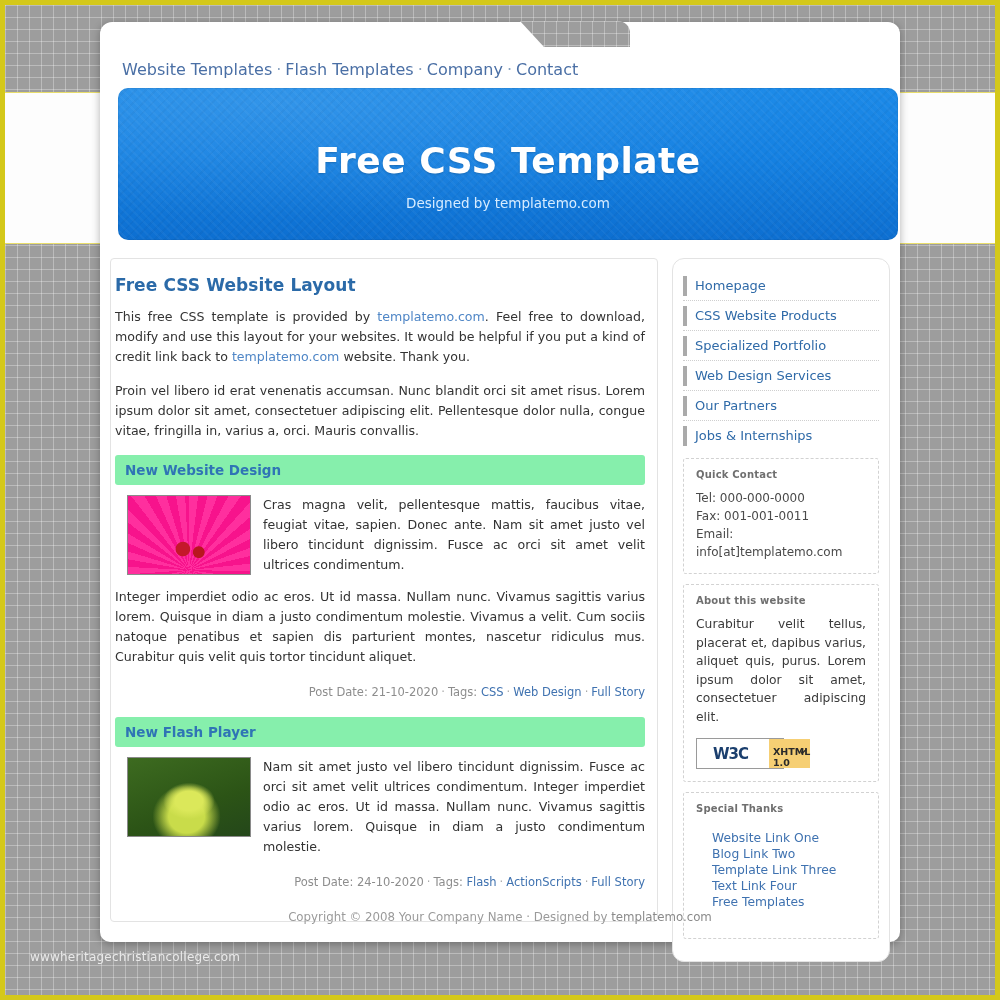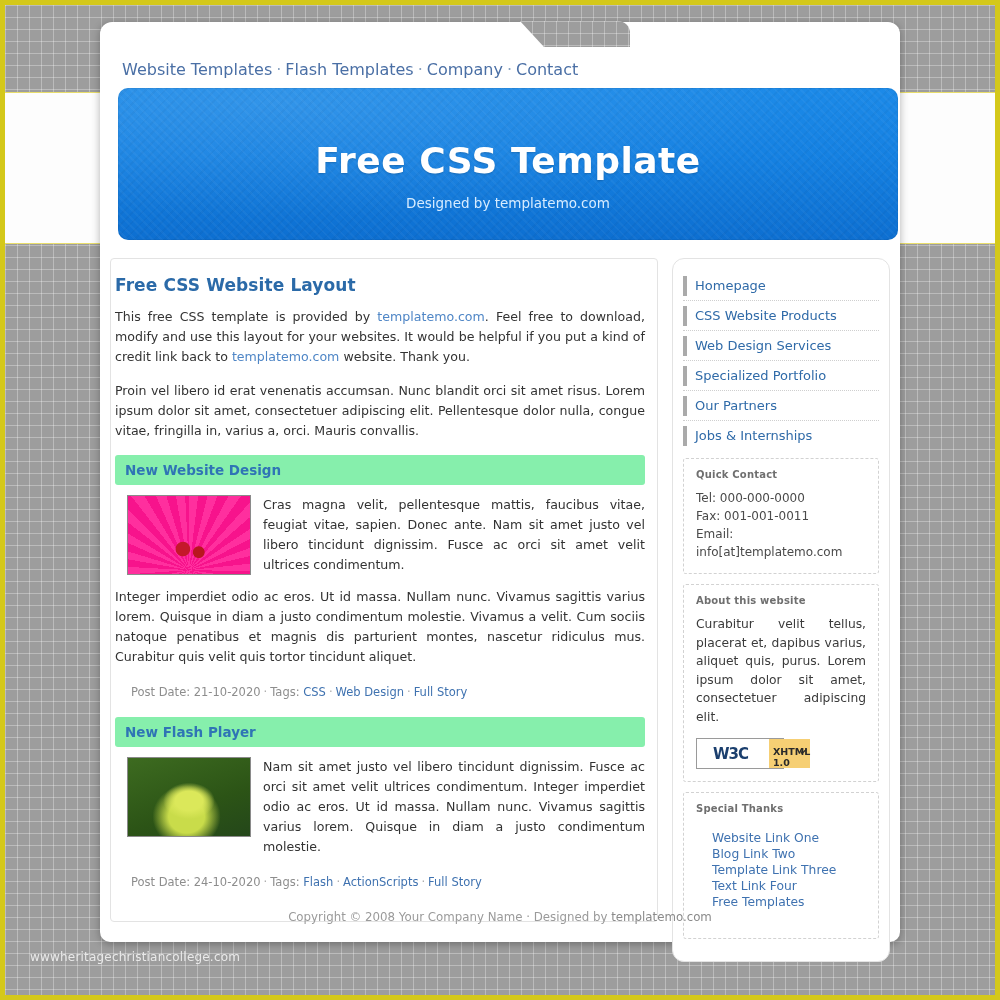--- a/index.html
+++ b/index.html
@@ -140,21 +140,21 @@
     background:
       radial-gradient(ellipse at 50% 55%, #dbe85a 0 16%, transparent 30%),
       radial-gradient(ellipse at 48% 75%, #c9dc4a 0 20%, transparent 38%),
       linear-gradient(160deg,#3d6b20,#2c5416 60%,#24471a);
   }
   .post-text{
     font-size:12.6px;line-height:20px;color:#333;text-align:justify;
     margin:0 0 12px 0;
   }
   .meta{
-    margin:6px 0 18px 16px;font-size:11.5px;color:#8d8d8d;
+    margin:6px 0 18px 16px;font-size:11.5px;color:#8d8d8d;text-align:right;
   }
   .meta a{color:#3f72b0;text-decoration:none;}
   .meta .sep{color:#a9a9a9;margin:0 3px;}
 
   
   .sidenav{list-style:none;margin:0 0 8px 0;padding:0;}
   .sidenav li{
     border-bottom:1px dotted #cfcfcf;
   }
   .sidenav li:last-child{border-bottom:none;}
@@ -238,21 +238,21 @@
 
           <p class="p"><span>This free CSS template is provided by </span><a href="#">templatemo.com</a><span>. Feel free to download, modify and use this layout for your websites. It would be helpful if you put a kind of credit link back to </span><a href="#">templatemo.com</a><span> website. Thank you.</span></p>
 
           <p class="p">Proin vel libero id erat venenatis accumsan. Nunc blandit orci sit amet risus. Lorem ipsum dolor sit amet, consectetuer adipiscing elit. Pellentesque dolor nulla, congue vitae, fringilla in, varius a, orci. Mauris convallis.</p>
 
           <div class="post">
             <div class="post-head">New Website Design</div>
             <div class="post-body">
               <div class="thumb thumb-flower"></div>
               <p class="post-text">Cras magna velit, pellentesque mattis, faucibus vitae, feugiat vitae, sapien. Donec ante. Nam sit amet justo vel libero tincidunt dignissim. Fusce ac orci sit amet velit ultrices condimentum.</p>
-              <p class="post-text">Integer imperdiet odio ac eros. Ut id massa. Nullam nunc. Vivamus sagittis varius lorem. Quisque in diam a justo condimentum molestie. Vivamus a velit. Cum sociis natoque penatibus et magnis dis parturient montes, nascetur ridiculus mus. Curabitur quis velit quis tortor tincidunt aliquet.</p>
+              <p class="post-text">Integer imperdiet odio ac eros. Ut id massa. Nullam nunc. Vivamus sagittis varius lorem. Quisque in diam a justo condimentum molestie. Vivamus a velit. Cum sociis natoque penatibus et sapien dis parturient montes, nascetur ridiculus mus. Curabitur quis velit quis tortor tincidunt aliquet.</p>
             </div>
             <div class="meta">
               <span>Post Date:</span>
               <span>21-10-2020</span><span class="sep">·</span><span>Tags:</span>
               <a href="#">CSS</a><span class="sep">·</span><a href="#">Web Design</a><span class="sep">·</span><a href="#">Full Story</a>
             </div>
           </div>
 
           <div class="post">
             <div class="post-head">New Flash Player</div>
@@ -270,24 +270,24 @@
 
         <div class="col-side">
           <ul class="sidenav">
             <li>
                 <a href="#">Homepage</a>
               </li>
             <li>
                 <a href="#">CSS Website Products</a>
               </li>
             <li>
+                <a href="#">Specialized Portfolio</a>
+              </li>
+            <li>
                 <a href="#">Web Design Services</a>
-              </li>
-            <li>
-                <a href="#">Specialized Portfolio</a>
               </li>
             <li>
                 <a href="#">Our Partners</a>
               </li>
             <li>
                 <a href="#">Jobs &amp; Internships</a>
               </li>
           </ul>
 
           <div class="box">

